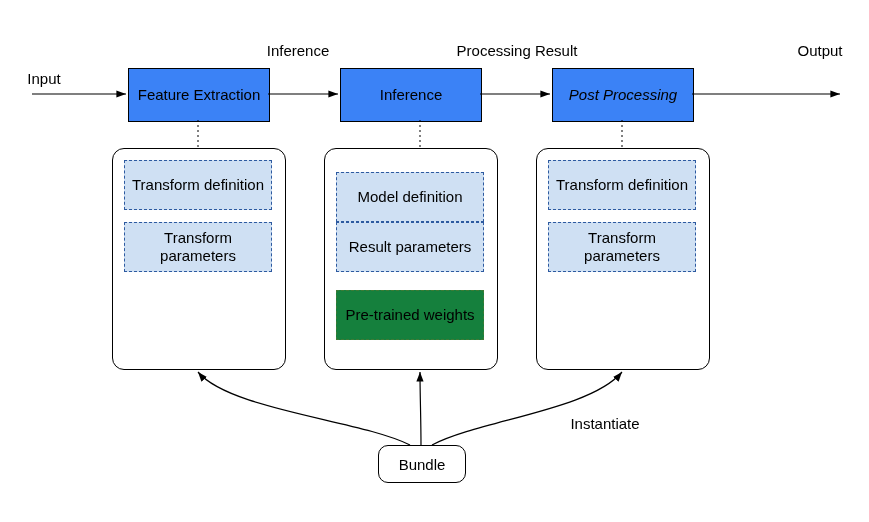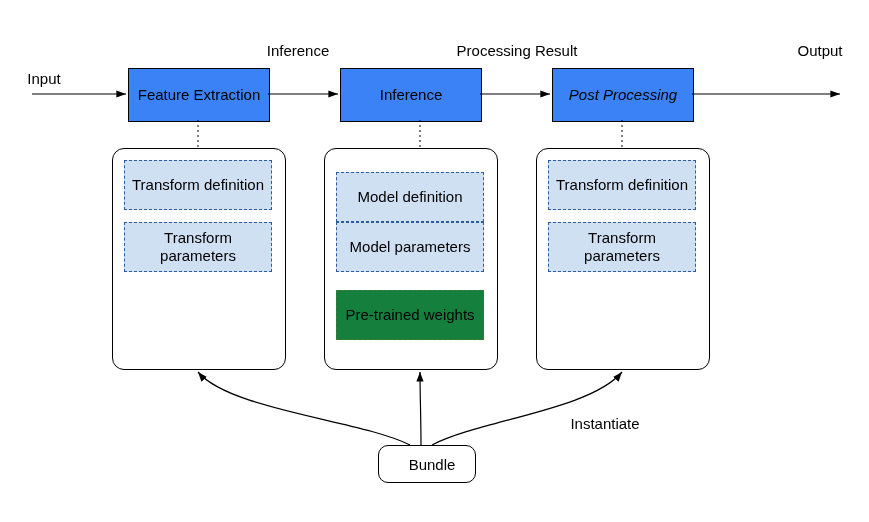--- a/index.html
+++ b/index.html
@@ -84,31 +84,31 @@
 <div class="panel" style="left:324px;top:148px;width:172px;height:220px;"></div>
 <div class="panel" style="left:536px;top:148px;width:172px;height:220px;"></div>
 
 <div class="chip" style="left:124px;top:160px;width:148px;height:50px;">Transform
 definition</div>
 <div class="chip" style="left:124px;top:222px;width:148px;height:50px;">Transform
 parameters</div>
 
 <div class="chip" style="left:336px;top:172px;width:148px;height:50px;">Model
 definition</div>
-<div class="chip" style="left:336px;top:222px;width:148px;height:50px;">Model
+<div class="chip" style="left:336px;top:222px;width:148px;height:50px;">Result
 parameters</div>
 <div class="chip green" style="left:336px;top:290px;width:148px;height:50px;">Pre-trained
 weights</div>
 
 <div class="chip" style="left:548px;top:160px;width:148px;height:50px;">Transform
 definition</div>
 <div class="chip" style="left:548px;top:222px;width:148px;height:50px;">Transform
 parameters</div>
 
-<div class="bundle" style="left:378px;top:445px;width:86px;height:36px;padding-left:10px;">Bundle</div>
+<div class="bundle" style="left:378px;top:445px;width:86px;height:36px;">Bundle</div>
 
 <div class="lbl" style="left:560px;top:415px;width:90px;text-align:center;">Instantiate</div>
 
 <svg class="overlay" viewBox="0 0 869 522">
   <defs>
     <marker id="ah" markerWidth="10" markerHeight="10" refX="8" refY="3" orient="auto" markerUnits="strokeWidth">
       <path d="M0,0 L8,3 L0,6 Z" fill="#000"></path>
     </marker>
   </defs>
 

